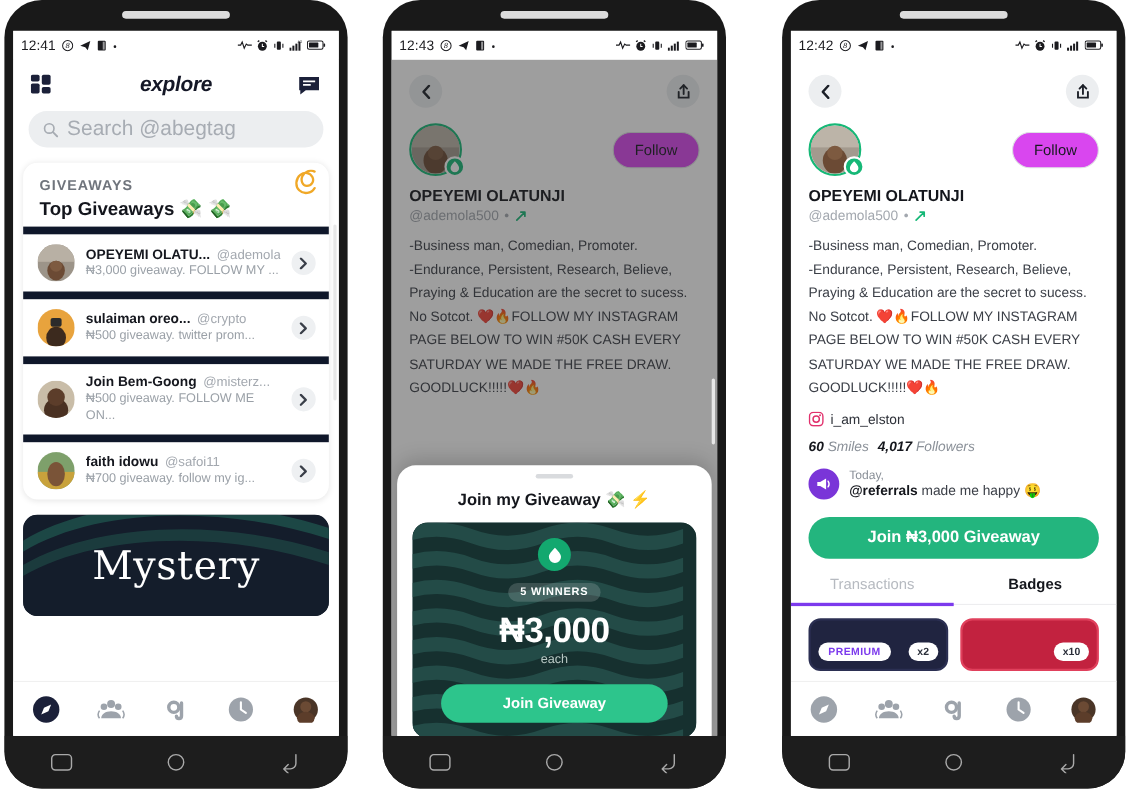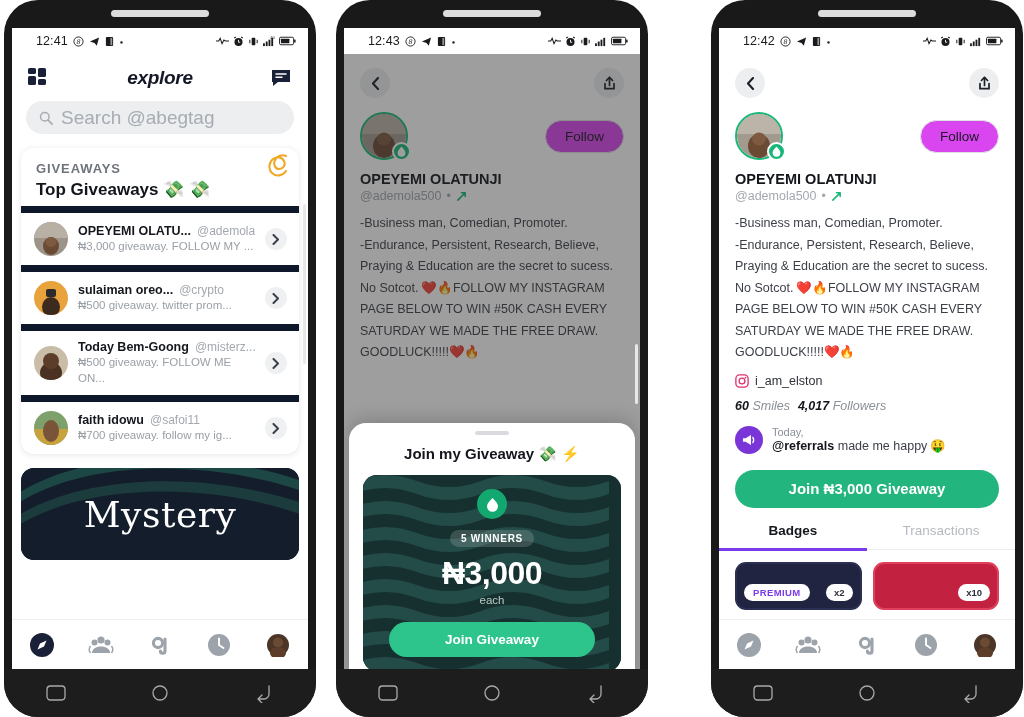--- a/index.html
+++ b/index.html
@@ -13,21 +13,21 @@
 
   
   .phone {
     position: absolute; top: 0;
     width: 312px; height: 717px;
     background: #191919;
     border-radius: 34px;
     overflow: hidden;
   }
   #phone1 { left: 4px; }
-  #phone2 { left: 336px; }
+  #phone2 { left: 348px; }
   #phone3 { left: 711px; }
 
   .speaker {
     position: absolute; top: 10px; left: 50%; transform: translateX(-50%);
     width: 98px; height: 7px; background: #dcdcdc; border-radius: 4px;
   }
   .screen {
     position: absolute; top: 28px; left: 8px;
     width: 296px; height: 641px;
     background: #ffffff;
@@ -40,21 +40,21 @@
   }
   .navbar-sys .sysbtn { width: 22px; height: 20px; opacity: .82; }
   .handle-line {
     position: absolute; bottom: 48px; left: 50%; transform: translateX(-50%);
     width: 90px; height: 3px; background: #e6e6e6; border-radius: 2px;
   }
 
   
   .statusbar {
     height: 26px; display: flex; align-items: center;
-    justify-content: space-between; padding: 0 12px 0 24px;
+    justify-content: space-between; padding: 0 12px 0 7px;
     background: #fff; position: relative; z-index: 40;
   }
   .sb-left { display: flex; align-items: center; gap: 5px; }
   .sb-time { font-size: 12.5px; color: #1b1b1f; letter-spacing: .1px; }
   .sb-right { display: flex; align-items: center; gap: 4px; }
   .sb-ico { display: block; }
 
   
   .content { position: relative; height: 615px; overflow: hidden; background: #fff; }
   .scrollbar {
@@ -362,21 +362,21 @@
           <div class="gw-row">
             <div class="avatar">
               <svg viewBox="0 0 34 34" width="34" height="34">
                   <rect width="34" height="34" fill="#c9bda8"></rect>
                   <ellipse cx="17" cy="27" rx="11" ry="11" fill="#4a3122"></ellipse>
                   <circle cx="17" cy="15" r="8" fill="#5c3d2a"></circle>
                 </svg>
             </div>
             <div class="gw-mid">
               <div class="gw-names">
-                <span class="gw-name">Today Bem-Goong</span>
+                <span class="gw-name">Join Bem-Goong</span>
                 <span class="gw-handle">@misterz...</span>
               </div>
               <div class="gw-desc">₦500 giveaway. FOLLOW ME ON...</div>
             </div>
             <div class="chev">
                 <svg width="8" height="11" viewBox="0 0 8 11">
                   <path d="M1.5 1 6 5.5 1.5 10" fill="none" stroke="#3a3f49" stroke-width="2" stroke-linecap="round" stroke-linejoin="round"></path>
                 </svg>
               </div>
           </div>
@@ -743,22 +743,22 @@
             </div>
           <div>
             <div class="refer-t1">Today,</div>
             <div class="refer-t2"><b>@referrals</b> <span>made me happy 🤑</span></div>
           </div>
         </div>
 
         <div class="join-btn">Join ₦3,000 Giveaway</div>
 
         <div class="tabs">
+          <div class="tab idle">Transactions</div>
           <div class="tab active">Badges</div>
-          <div class="tab idle">Transactions</div>
         </div>
         <div class="tabs-line">
           <div class="tabs-ind"></div>
         </div>
 
         <div class="badges">
           <div class="badge-card badge-navy">
             <div class="badge-pill">PREMIUM</div>
             <div class="badge-x">x2</div>
           </div>

